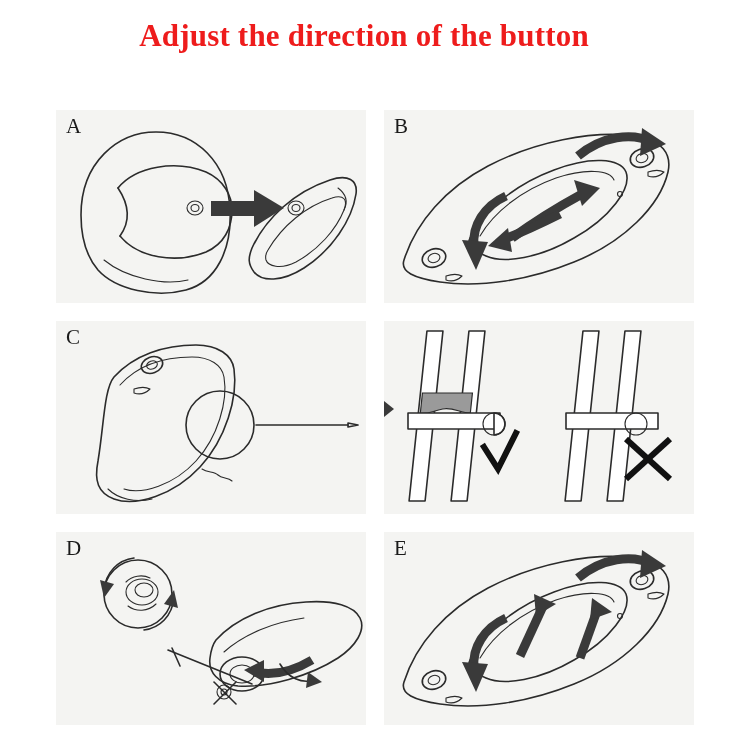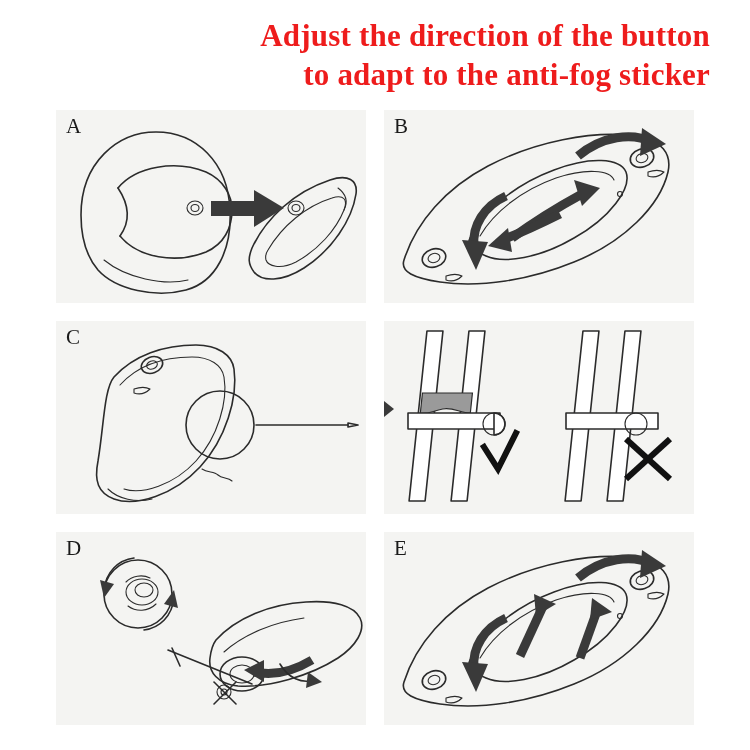--- a/index.html
+++ b/index.html
@@ -13,21 +13,21 @@
     font-family: "Liberation Sans", sans-serif;
     overflow: hidden;
   }
   .page {
     position: relative;
     width: 750px;
     height: 750px;
     background: #ffffff;
   }
   .title {
-    text-align: right;
+    text-align: center;
     color: #ee1c1c;
     font-family: "Liberation Serif", serif;
     font-weight: bold;
     font-size: 31px;
     line-height: 39px;
     padding: 16px 40px 0 18px;
     letter-spacing: 0.2px;
   }
   .title .line {
     display: block;
@@ -116,21 +116,20 @@
     stroke-linecap: butt;
   }
 </style>
 </head>
 <body>
 
 <div class="page">
 
   <div class="title">
     <span class="line">Adjust the direction of the button</span>
-    <span class="line">to adapt to the anti-fog sticker</span>
   </div>
 
   <div class="grid">
 
     <div class="panel">
       <div class="label">A</div>
       <svg viewBox="0 0 310 193">
 
         <path class="ln" d="M25,105 C25,52 62,22 100,22 C140,22 172,52 174,100 C176,140 160,172 130,180 C100,188 60,180 42,160 C30,146 25,126 25,105 Z"></path>
 

